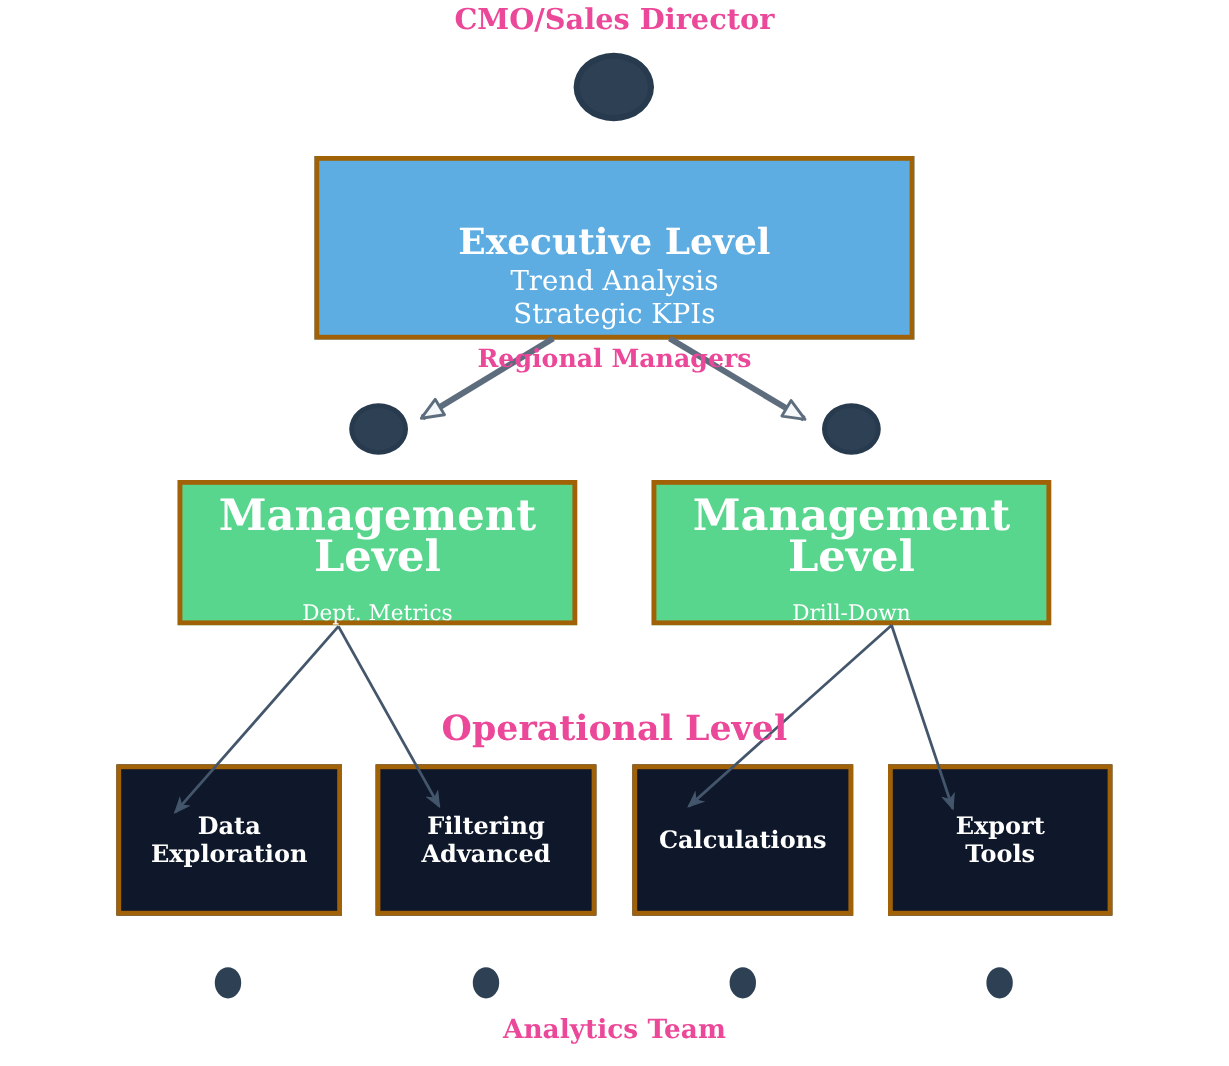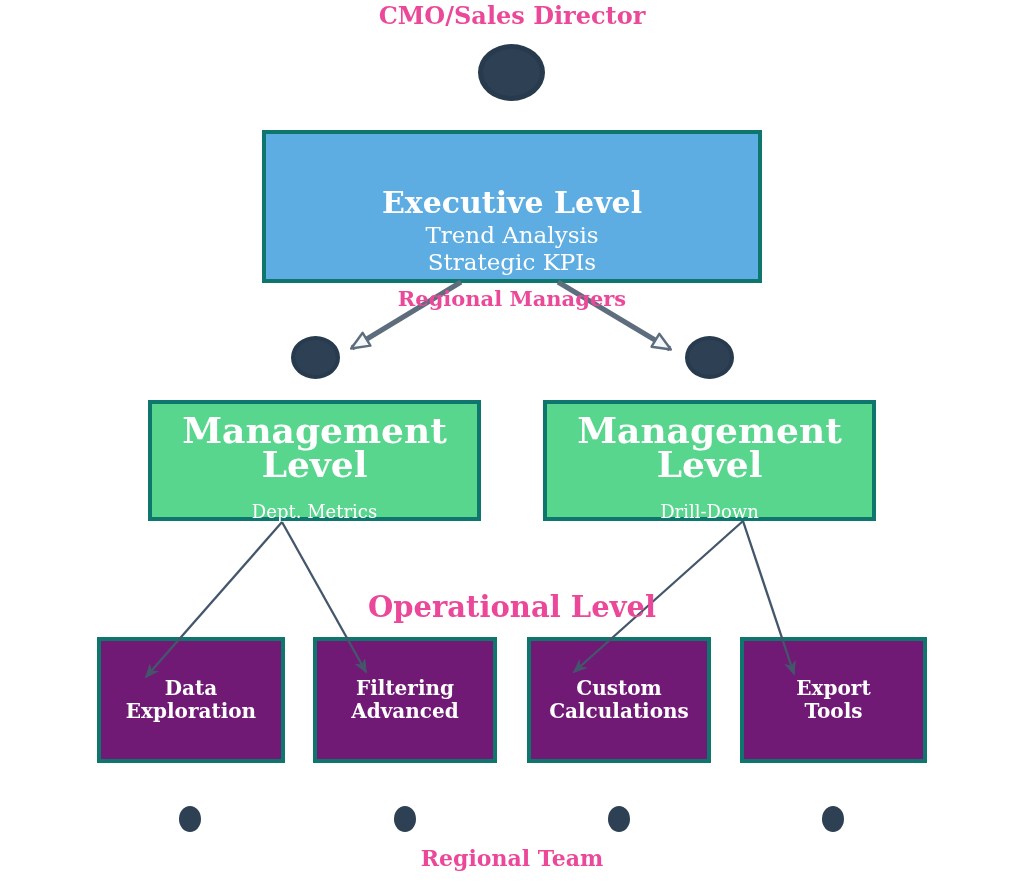--- a/index.html
+++ b/index.html
@@ -9,33 +9,33 @@
   }
   
   .lbl { position:absolute; left:0; width:100%; text-align:center;
          font-weight:bold; color:#ec4899; z-index:3; }
   #lbl-top         { top:2px;   font-size:24px; line-height:28px; }
   #lbl-regional    { top:286px; font-size:21px; line-height:26px; }
   #lbl-operational { top:590px; font-size:29px; line-height:34px; }
   #lbl-analytics   { top:845px; font-size:22px; line-height:27px; }
 
   
-  .box { position:absolute; border:4px solid #0f766e; box-sizing:border-box;
+  .box { position:absolute; border:4px solid #a16207; box-sizing:border-box;
          color:#ffffff; text-align:center; z-index:1; }
   .exec { left:262px; top:130px; width:500px; height:153px; background:#5dade2; }
   .exec .title { margin-top:50px; font-size:30px; font-weight:bold; line-height:38px; }
   .exec .sub   { font-size:23px; line-height:27px; }
 
   .mgmt { top:400px; width:333px; height:121px; background:#58d68d; }
   #mgmt-left  { left:148px; }
   #mgmt-right { left:543px; }
   .mgmt .title { margin-top:9px;  font-size:36px; font-weight:bold; line-height:34px; }
   .mgmt .sub   { margin-top:18px; font-size:18px; line-height:26px;text-align:center; }
 
-  .ops { top:637px; height:126px; background:#701a75; display:flex;
+  .ops { top:637px; height:126px; background:#0f172a; display:flex;
          flex-direction:column; justify-content:center;
          font-weight:bold; font-size:20px; line-height:23px; }
   #ops-1 { left:97px;  width:188px; }
   #ops-2 { left:313px; width:184px; }
   #ops-3 { left:527px; width:184px; }
   #ops-4 { left:740px; width:187px;text-align:center; }
 
   
   .node { position:absolute; border-radius:50%; background:#2e4053;
           box-sizing:border-box; z-index:1; }
@@ -50,21 +50,21 @@
   .arrows { position:absolute; left:0; top:0; z-index:2; pointer-events:none; }
 </style>
 </head>
 <body>
 
 <div class="stage">
 
   <div class="lbl" id="lbl-top">CMO/Sales Director</div>
   <div class="lbl" id="lbl-regional">Regional Managers</div>
   <div class="lbl" id="lbl-operational">Operational Level</div>
-  <div class="lbl" id="lbl-analytics">Regional Team</div>
+  <div class="lbl" id="lbl-analytics">Analytics Team</div>
 
   <div class="box exec">
     <div class="title">Executive Level</div>
     <div class="sub">Trend Analysis</div>
     <div class="sub">Strategic KPIs</div>
   </div>
 
   <div class="box mgmt" id="mgmt-left">
     <div class="title">Management Level</div>
     <div class="sub">Dept. Metrics</div>
@@ -76,21 +76,20 @@
 
   <div class="box ops" id="ops-1">
     <div>Data</div>
     <div>Exploration</div>
   </div>
   <div class="box ops" id="ops-2">
     <div>Filtering</div>
     <div>Advanced</div>
   </div>
   <div class="box ops" id="ops-3">
-    <div>Custom</div>
     <div>Calculations</div>
   </div>
   <div class="box ops" id="ops-4">
     <div>Export</div>
     <div>Tools</div>
   </div>
 
   <div class="node" id="node-top"></div>
   <div class="node" id="node-mid-l"></div>
   <div class="node" id="node-mid-r"></div>

